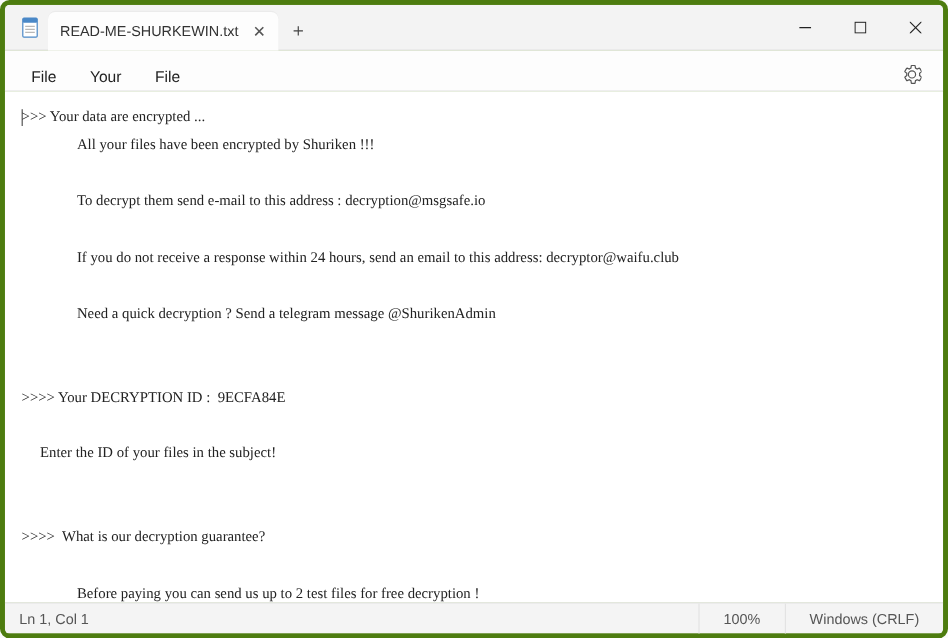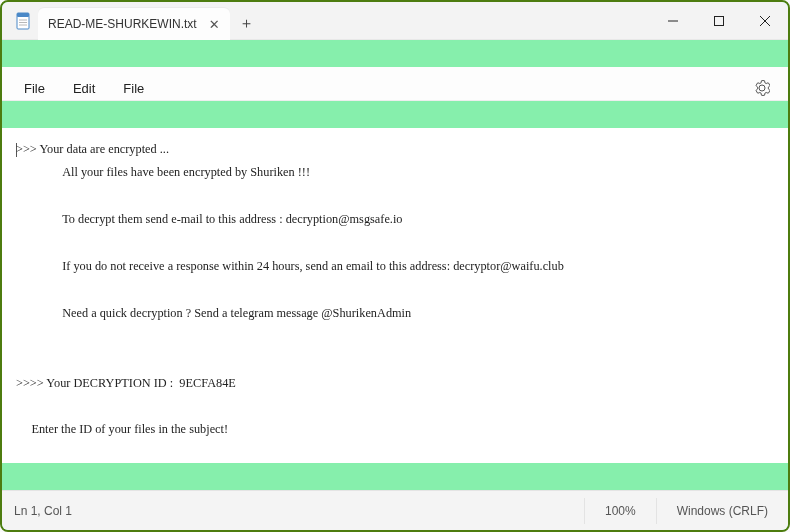--- a/index.html
+++ b/index.html
@@ -7,27 +7,26 @@
       width: 790px;
       height: 532px;
       font-family: 'Segoe UI', Tahoma, sans-serif;
       background: #fafafa;
       overflow: hidden;
       position: relative;
     }
     .window {
       width: 100%;
       height: 100%;
-      background: #86efac;
-      border: 2px solid #4d7c0f;
+      background: #4d7c0f;
+      border: 4px solid #4d7c0f;
       border-radius: 8px;
       display: flex;
       flex-direction: column;
       overflow: hidden;
-      gap: 27px;
     }
     .titlebar {
       height: 38px;
       background: #f3f3f3;
       display: flex;
       align-items: stretch;
       border-bottom: 1px solid #e8e8e8;
     }
     .app-icon {
       width: 36px;
@@ -110,21 +109,21 @@
       position: relative;
     }
     .cursor-mark {
       display: inline-block;
       border-left: 1px solid #555;
       height: 14px;
       vertical-align: middle;
       margin-right: -1px;
     }
     .statusbar {
-      height: 40px;
+      height: 26px;
       background: #f4f4f4;
       border-top: 1px solid #e4e4e4;
       display: flex;
       align-items: center;
       font-size: 12px;
       color: #555;
     }
     .status-left {
       padding: 0 12px;
     }
@@ -177,21 +176,21 @@
         <svg width="10" height="10" viewBox="0 0 10 10">
             <line x1="0" y1="0" x2="10" y2="10" stroke="#222" stroke-width="1"></line>
             <line x1="10" y1="0" x2="0" y2="10" stroke="#222" stroke-width="1"></line>
           </svg>
       </div>
     </div>
   </div>
 
   <div class="menubar">
     <div class="menu-item">File</div>
-    <div class="menu-item">Edit</div>
+    <div class="menu-item">Your</div>
     <div class="menu-item">File</div>
     <div class="gear">
       <svg width="16" height="16" viewBox="0 0 16 16">
         <path d="M8 5a3 3 0 100 6 3 3 0 000-6zm6.4 3c0 .3 0 .6-.1.9l1.5 1.2c.1.1.2.3.1.5l-1.4 2.4c-.1.2-.3.2-.5.2l-1.8-.7c-.4.3-.8.5-1.3.7l-.3 1.9c0 .2-.2.3-.4.3H7.8c-.2 0-.4-.1-.4-.3l-.3-1.9c-.5-.2-.9-.4-1.3-.7l-1.8.7c-.2 0-.4 0-.5-.2L2.1 10.6c-.1-.2 0-.4.1-.5l1.5-1.2c0-.3-.1-.6-.1-.9s0-.6.1-.9L2.2 5.9c-.1-.1-.2-.3-.1-.5l1.4-2.4c.1-.2.3-.2.5-.2l1.8.7c.4-.3.8-.5 1.3-.7l.3-1.9c0-.2.2-.3.4-.3h2.4c.2 0 .4.1.4.3l.3 1.9c.5.2.9.4 1.3.7l1.8-.7c.2 0 .4 0 .5.2l1.4 2.4c.1.2 0 .4-.1.5l-1.5 1.2c0 .3.1.6.1.9z" fill="none" stroke="#555" stroke-width="1"></path>
       </svg>
     </div>
   </div>
 
   <div class="content"><span class="cursor-mark"></span><span>&gt;&gt;&gt; Your data are encrypted ...
                All your files have been encrypted by Shuriken !!!

